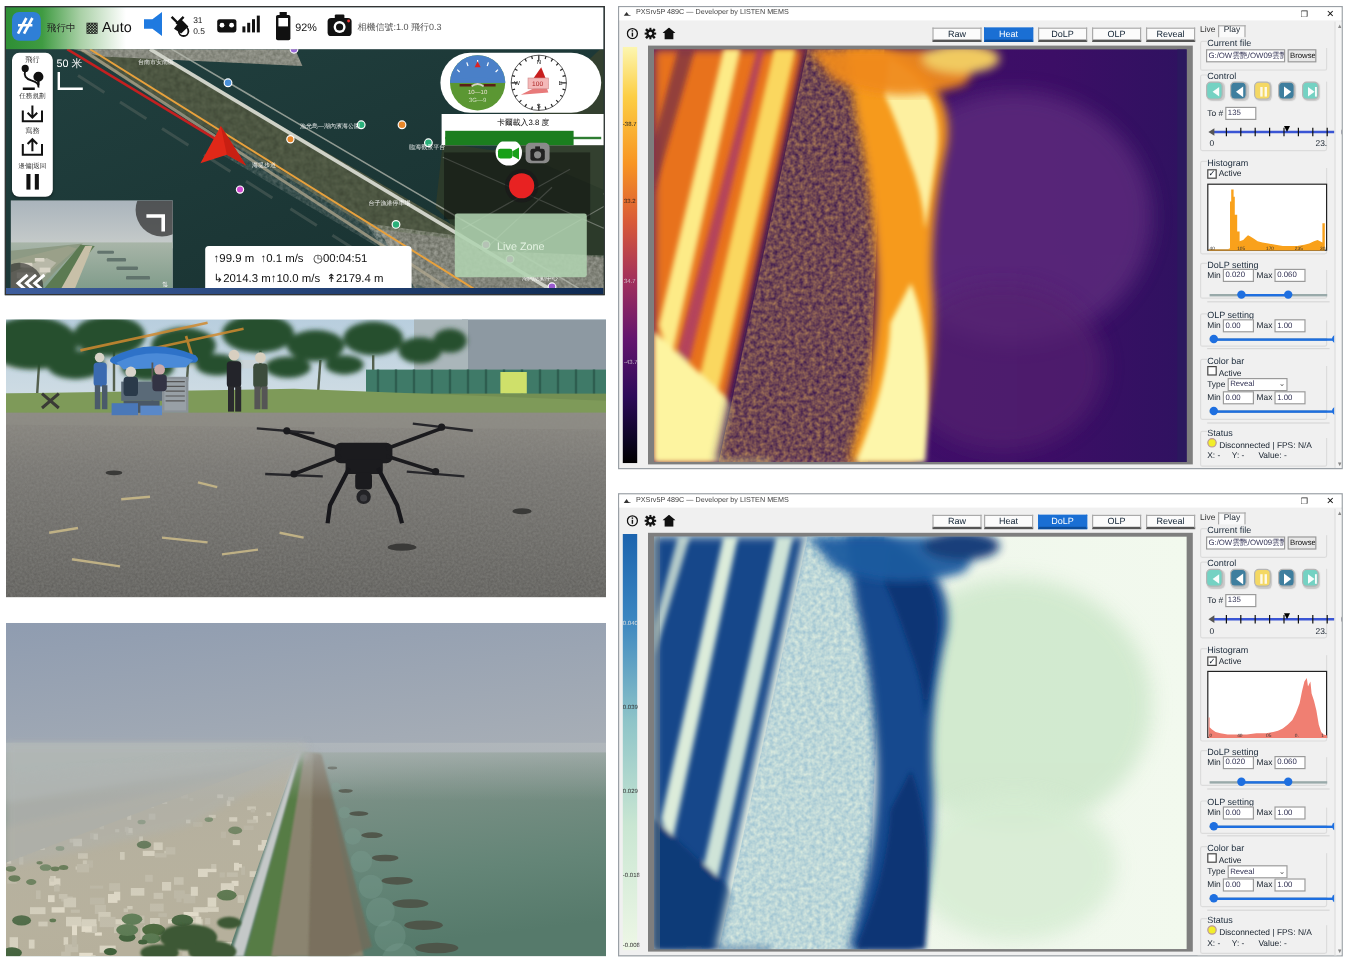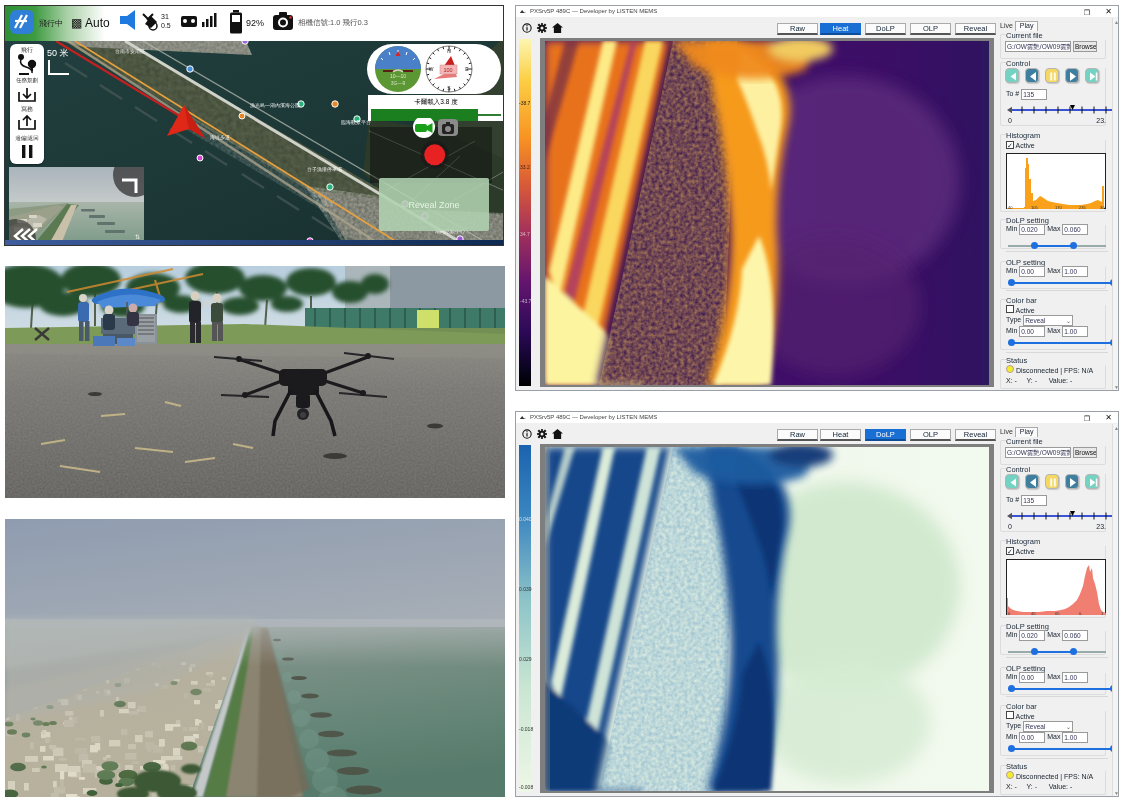--- a/index.html
+++ b/index.html
@@ -283,21 +283,21 @@
         </g>
 <rect x="68" y="1" width="20" height="17" rx="4" fill="#8a8a8a"></rect>
 <g transform="translate(72,4)">
           <rect x="0" y="2" width="12" height="10" rx="2" fill="#222"></rect>
           <circle cx="6" cy="7" r="3" fill="#8a8a8a"></circle>
           <rect x="4" y="0" width="4" height="2.5" fill="#222"></rect>
         </g>
 <circle cx="64.7" cy="36.8" r="14" fill="#1a1a1a" opacity="0.7"></circle>
 <circle cx="64.7" cy="36.8" r="10.5" fill="#e82222"></circle>
 </svg></div>
-  <div id="greenzone">Reveal Zone</div>
+  <div id="greenzone">Live Zone</div>
   <div id="vid"><svg width="135" height="77" viewBox="0 0 135 77" preserveAspectRatio="none">
 <defs>
           <linearGradient id="vsky" x1="0" y1="0" x2="0" y2="1">
             <stop offset="0" stop-color="#aab4bc"></stop>
             <stop offset="1" stop-color="#c8cdcb"></stop>
           </linearGradient>
 <linearGradient id="vsea" x1="0" y1="0" x2="0" y2="1">
             <stop offset="0" stop-color="#a8b5a8"></stop>
             <stop offset="1" stop-color="#7d9a88"></stop>
           </linearGradient>
@@ -325,20 +325,21 @@
 <path d="M113 13 L127 13 L127 26" stroke="#fff" stroke-width="3" fill="none"></path>
 <circle cx="7" cy="72" r="20" fill="#222" opacity="0.6"></circle>
 <g stroke="#fff" stroke-width="2.5" fill="none">
           <path d="M14 62 L6 69 L14 76"></path>
           <path d="M21 62 L13 69 L21 76"></path>
           <path d="M28 62 L20 69 L28 76"></path>
         </g>
 <text x="126" y="72" font-size="6" fill="#eee">⇅</text>
 </svg>
 </div>
+  <div id="tele">↑99.9 m &nbsp;↑0.1 m/s &nbsp;&nbsp;◷00:04:51<br>↳2014.3 m↑10.0 m/s &nbsp;↟2179.4 m</div>
   <div id="pa-blue"></div>
 <svg width="40" height="32" viewBox="0 0 40 32" style="position:absolute;left:42px;top:40px">
       <text x="0" y="10" font-size="9" fill="#fff">50 米</text>
       <path d="M2 14 L2 28 L22 28" stroke="#fff" stroke-width="2" fill="none"></path>
     </svg>
   </div>
 
 <div class="abs" id="pb"><svg width="500" height="232" viewBox="0 0 500 232" preserveAspectRatio="none">
 <defs>
 <linearGradient id="bsky" x1="0" y1="0" x2="0" y2="1">

